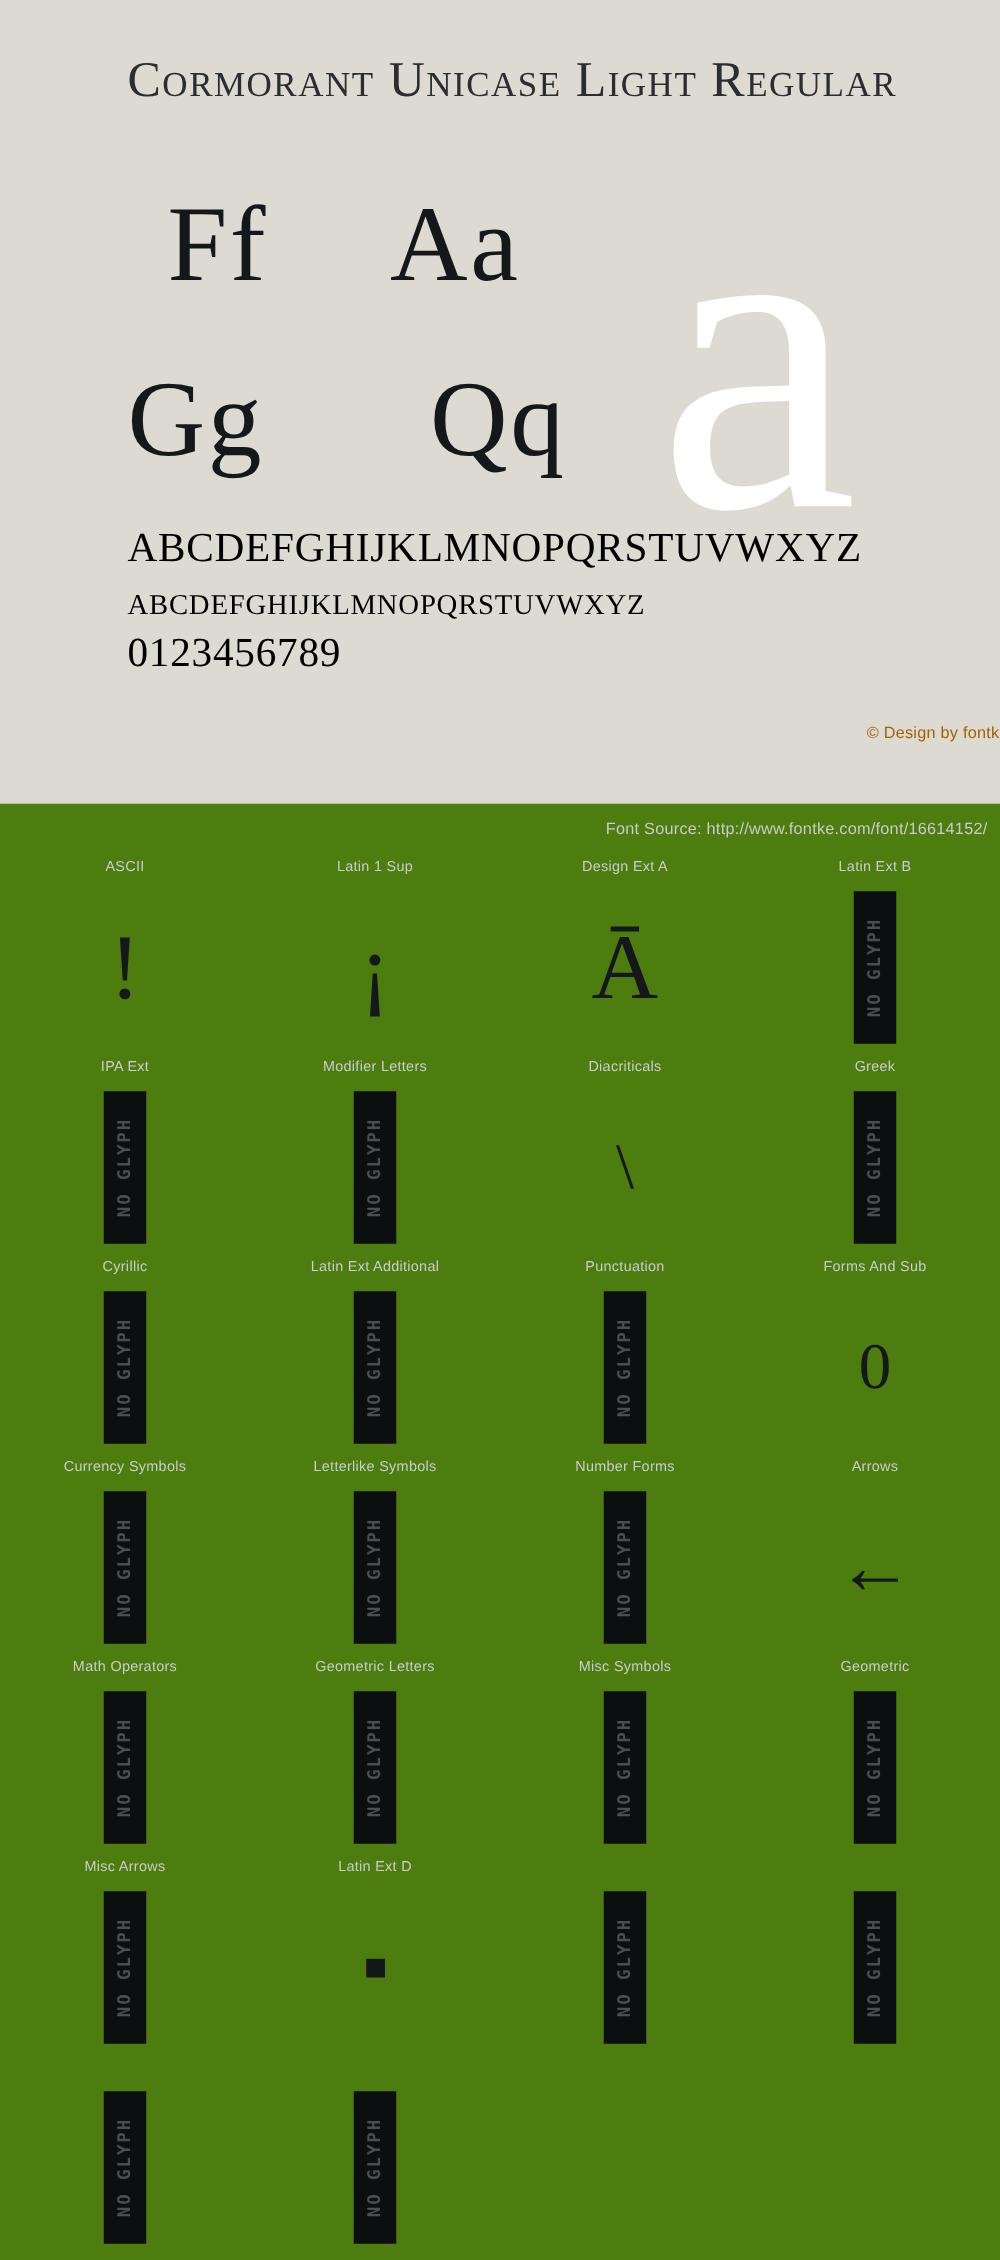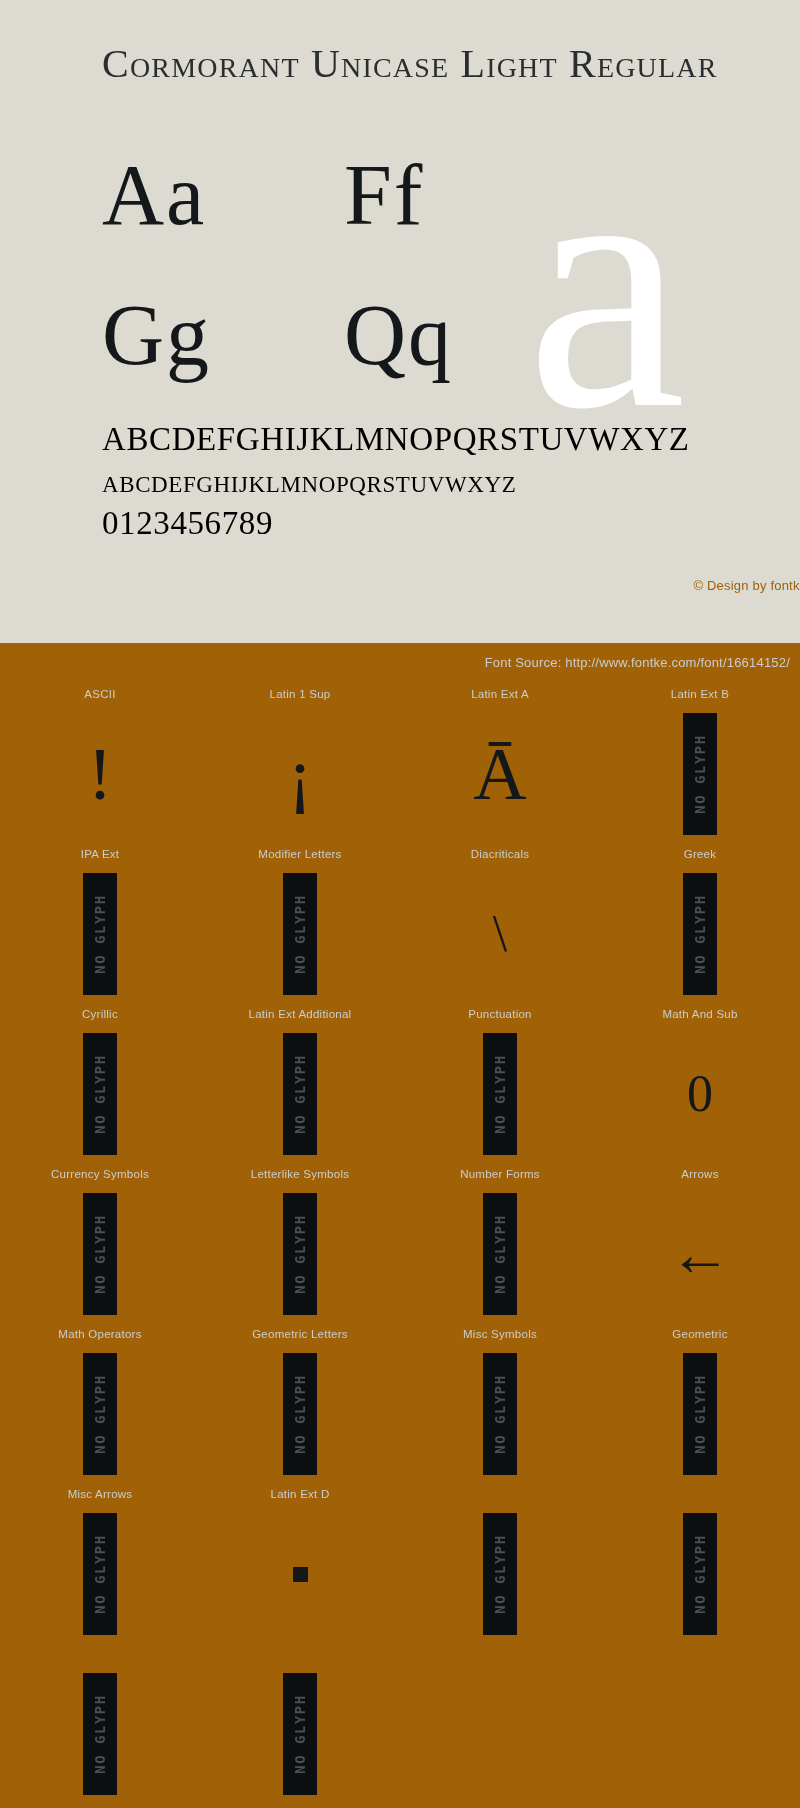--- a/index.html
+++ b/index.html
@@ -99,21 +99,21 @@
     color: #a16207;
     letter-spacing: 0.2px;
     text-align: right;
   }
 
   
   .blocks-panel {
     position: relative;
     width: 800px;
     height: 1165px;
-    background: #a16207;
+    background: #4d7c0f;
     overflow: hidden;
   }
 
   .source-line {
     position: absolute;
     right: 10px;
     top: 12px;
     font-size: 13px;
     color: #c8ccce;
     letter-spacing: 0.2px;
@@ -193,22 +193,22 @@
 <body>
 
 <div class="specimen-panel">
 
   <div class="font-title">Cormorant Unicase Light Regular</div>
 
   <div class="watermark-glyph">a</div>
 
   <div class="glyph-grid">
     <div class="glyph-row">
+      <div class="glyph-pair indent">Ff</div>
       <div class="glyph-pair">Aa</div>
-      <div class="glyph-pair indent">Ff</div>
     </div>
     <div class="glyph-row">
       <div class="glyph-pair">Gg</div>
       <div class="glyph-pair indent">Qq</div>
     </div>
   </div>
 
   <div class="alphabet-block">
     <div class="alpha-line">ABCDEFGHIJKLMNOPQRSTUVWXYZ</div>
     <div class="alpha-line lower">abcdefghijklmnopqrstuvwxyz</div>
@@ -229,21 +229,21 @@
           <div class="sample-glyph">!</div>
         </div>
       </div>
       <div class="block-cell">
         <div class="block-label">Latin 1 Sup</div>
         <div class="block-sample">
           <div class="sample-glyph">¡</div>
         </div>
       </div>
       <div class="block-cell">
-        <div class="block-label">Latin Ext A</div>
+        <div class="block-label">Design Ext A</div>
         <div class="block-sample">
           <div class="sample-glyph">Ā</div>
         </div>
       </div>
       <div class="block-cell">
         <div class="block-label">Latin Ext B</div>
         <div class="block-sample">
           <div class="no-glyph">
             <span>NO GLYPH</span>
           </div>
@@ -297,21 +297,21 @@
       </div>
       <div class="block-cell">
         <div class="block-label">Punctuation</div>
         <div class="block-sample">
           <div class="no-glyph">
             <span>NO GLYPH</span>
           </div>
         </div>
       </div>
       <div class="block-cell">
-        <div class="block-label">Math And Sub</div>
+        <div class="block-label">Forms And Sub</div>
         <div class="block-sample">
           <div class="sample-glyph small">0</div>
         </div>
       </div>
       <div class="block-cell">
         <div class="block-label">Currency Symbols</div>
         <div class="block-sample">
           <div class="no-glyph">
             <span>NO GLYPH</span>
           </div>

